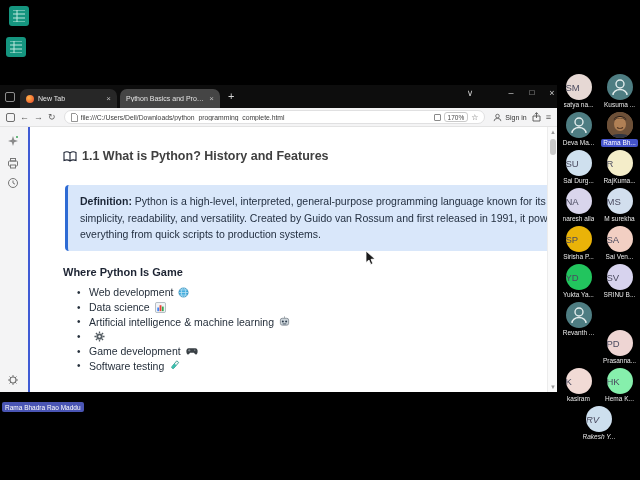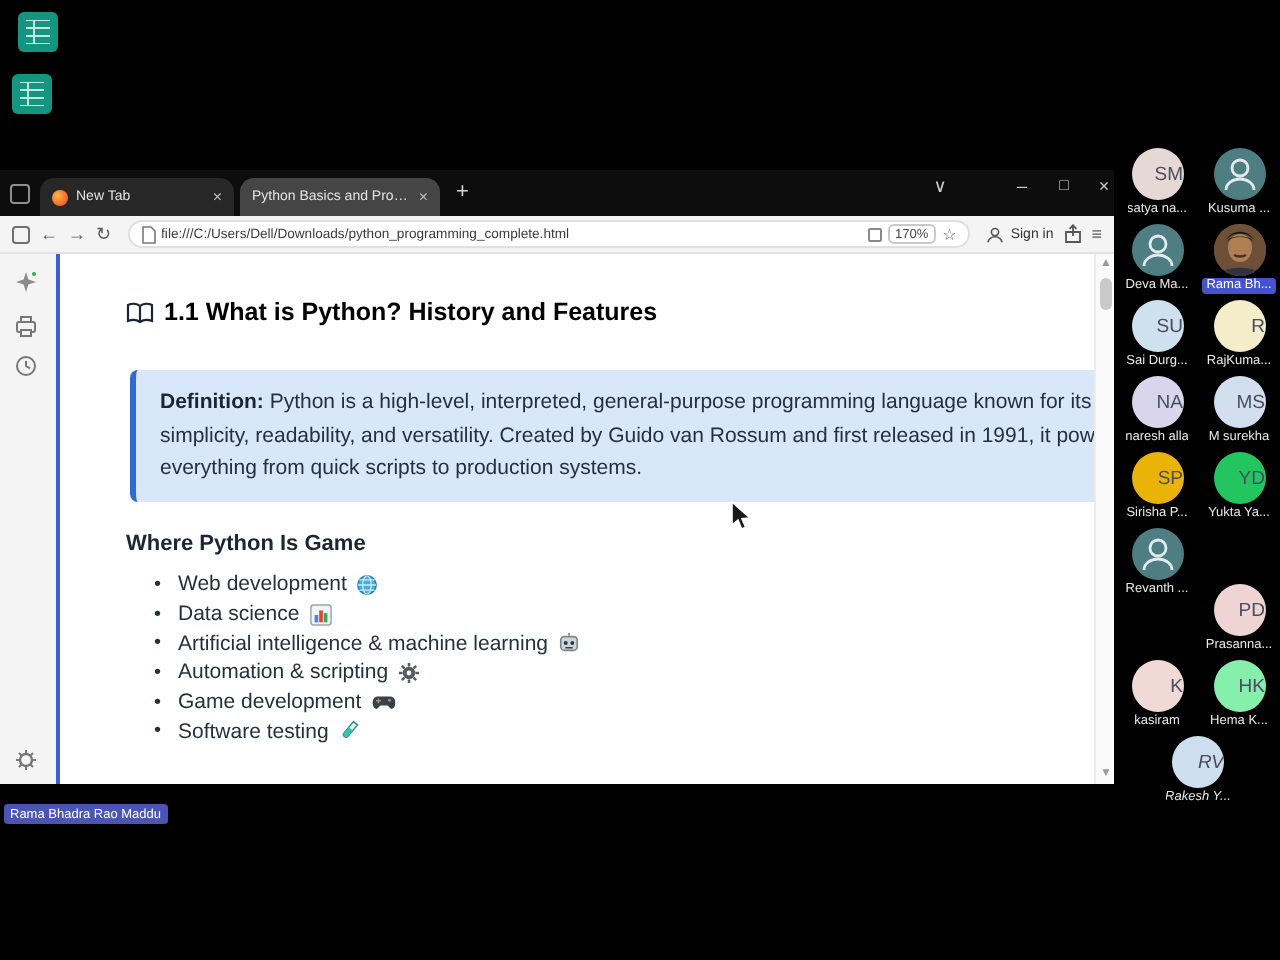--- a/index.html
+++ b/index.html
@@ -48,41 +48,41 @@
   .lsidebar { width:28px; background:#f4f4f5; position:relative; flex:0 0 auto; }
   .lsidebar svg { position:absolute; left:7px; }
   .blueline { width:2px; background:#3f5bd5; flex:0 0 auto; }
   .page { flex:1; position:relative; background:#ffffff; overflow:hidden; }
   .scrollbar { width:10px; background:#fafafa; border-left:1px solid #ececec; position:relative; flex:0 0 auto; }
   .sb-arrow { position:absolute; left:0; width:10px; text-align:center; font-size:6px; color:#9a9a9a; }
   .sb-up { top:2px; } .sb-down { bottom:2px; }
   .sb-thumb { position:absolute; left:2px; top:12px; width:6px; height:16px; background:#c9c9c9; border-radius:3px; }
 
   
-  .h1 { position:absolute; left:33px; top:22px; font-size:12.5px; font-weight:bold; color:#000000;
+  .h1 { position:absolute; left:33px; top:22px; font-size:12.5px; font-weight:bold; color:#404040;
         display:flex; align-items:center; gap:5px; }
   .defbox { position:absolute; left:35px; top:58px; width:524px; background:#d9e7fa; border-left:3px solid #2e6bd4;
             border-radius:4px; padding:8px 12px; font-size:10.5px; line-height:16.5px; color:#243041; }
   .defbox b { color:#1b2535; }
   .h2 { position:absolute; left:33px; top:139px; font-size:11px; font-weight:bold; color:#1d2433; }
   .blist { position:absolute; left:46px; top:158px; list-style:none; }
   .blist li { position:relative; padding-left:13px; height:14.7px; display:flex; align-items:center;
               font-size:10.5px; color:#26303c; white-space:nowrap; }
   .blist li .dot { position:absolute; left:1px; font-size:10px; color:#26303c; }
   .blist li svg { margin-left:5px; }
 
   
   .cursor { position:absolute; left:365px; top:250px; z-index:50; }
 
   
   .people { position:absolute; left:558px; top:74px; width:82px; display:grid;
             grid-template-columns:41px 41px; row-gap:3px; justify-items:center; }
   .ptile { width:41px; display:flex; flex-direction:column; align-items:center; }
   .ptile.wide { grid-column:1 / -1;font-style:italic; }
-  .avatar { width:26px; height:26px; border-radius:50%; display:flex; align-items:center; justify-content:flex-end;
+  .avatar { width:26px; height:26px; border-radius:50%; display:flex; align-items:center; justify-content:flex-start;
             font-size:9.5px; color:#4b4b60; overflow:hidden; }
   .pname { margin-top:1px; font-size:6.5px; color:#e9e9e9; max-width:40px; white-space:nowrap; overflow:hidden; line-height:8px; }
   .pname.active { background:#4554cb; color:#fff; border-radius:2px; padding:0 2px; }
 
   
   .badge { position:absolute; left:2px; top:402px; background:#4a55b4; color:#fff; font-size:6.5px;
            padding:1.5px 3px; border-radius:2px; }
 </style>
 </head>
 <body>
@@ -208,21 +208,20 @@
             <svg width="11" height="11" viewBox="0 0 12 12">
               <path d="M6,0.5 V2" stroke="#7d868e" stroke-width="0.9"></path>
               <rect x="1.5" y="2.5" width="9" height="7.5" rx="2" fill="#cdd5db" stroke="#7d868e" stroke-width="0.9"></rect>
               <circle cx="4.2" cy="6" r="1.1" fill="#2b3a4a"></circle>
               <circle cx="7.8" cy="6" r="1.1" fill="#2b3a4a"></circle>
               <path d="M4,8.6 H8" stroke="#2b3a4a" stroke-width="0.8"></path>
             </svg>
           </li>
           <li>
             <span class="dot">•</span>
-            <span>Automation &amp; scripting</span>
             <svg width="11" height="11" viewBox="0 0 12 12">
               <path d="M6,0.5 V2.5 M6,9.5 V11.5 M0.5,6 H2.5 M9.5,6 H11.5 M2.1,2.1 L3.5,3.5 M8.5,8.5 L9.9,9.9 M9.9,2.1 L8.5,3.5 M3.5,8.5 L2.1,9.9" stroke="#555d63" stroke-width="1.4"></path>
               <circle cx="6" cy="6" r="3.4" fill="#555d63"></circle>
               <circle cx="6" cy="6" r="1.3" fill="#fff"></circle>
             </svg>
           </li>
           <li>
             <span class="dot">•</span>
             <span>Game development</span>
             <svg width="12" height="9" viewBox="0 0 13 9">
@@ -327,28 +326,40 @@
       <div class="pname">M surekha</div>
     </div>
 
     <div class="ptile">
       <div class="avatar" style="background-color: #eab308;">
           <span>SP</span>
         </div>
       <div class="pname">Sirisha P...</div>
     </div>
 
+    <div class="ptile">
+      <div class="avatar" style="background-color: rgb(242, 207, 195);">
+          <span>SA</span>
+        </div>
+      <div class="pname">Sai Ven...</div>
+    </div>
 
     <div class="ptile">
       <div class="avatar" style="background-color: #22c55e;">
           <span>YD</span>
         </div>
       <div class="pname">Yukta Ya...</div>
     </div>
 
+    <div class="ptile">
+      <div class="avatar" style="background-color: rgb(215, 211, 238);">
+          <span>SV</span>
+        </div>
+      <div class="pname">SRINU B...</div>
+    </div>
 
     <div class="ptile">
       <div class="avatar" style="background-color: rgb(78, 125, 130);">
         <svg width="26" height="26" viewBox="0 0 26 26">
           <circle cx="13" cy="10" r="4" fill="none" stroke="#e2ecec" stroke-width="1.4"></circle>
           <path d="M6,21 a7,5.5 0 0 1 14,0" fill="none" stroke="#e2ecec" stroke-width="1.4"></path>
         </svg>
       </div>
       <div class="pname">Revanth ...</div>
     </div>

